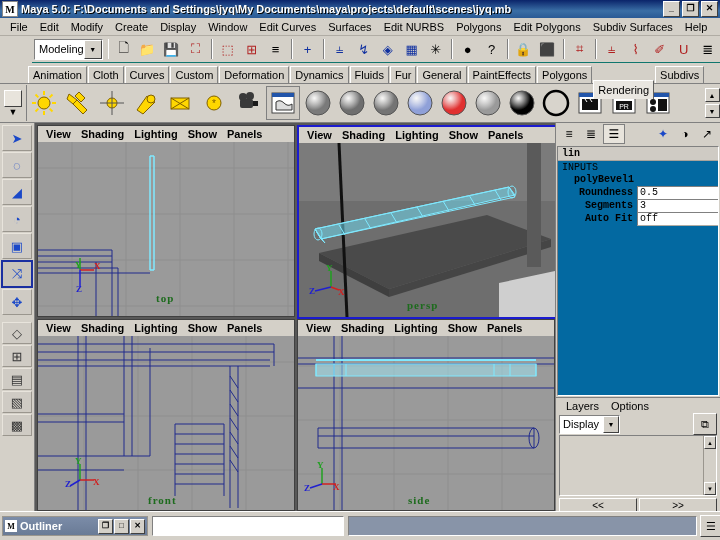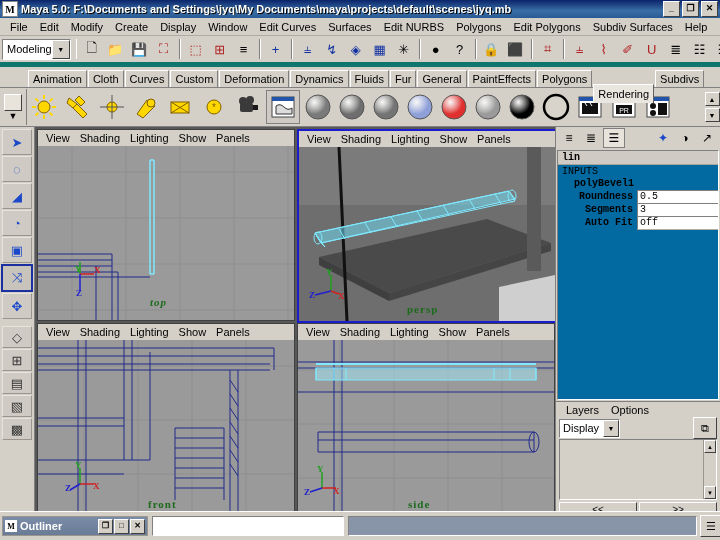--- a/index.html
+++ b/index.html
@@ -19,21 +19,21 @@
           border-right-color:#404040;border-bottom-color:#404040;color:#000;
           font-size:9px;line-height:12px;text-align:center;font-weight:bold;}
 
   
   .menubar{height:17px;background:#d4d0c8;display:flex;align-items:center;
            padding-left:4px;border-bottom:1px solid #b0aca4;}
   .menubar .mi{padding:1px 6px;font-size:11px;white-space:nowrap;}
 
   
   .toolbar{height:26px;background:#d4d0c8;display:flex;align-items:center;padding:0 2px;
-           border-bottom:5px solid #0f766e;}
+           border-bottom:1px solid #0f766e;margin-left:32px;}
   .combo{width:92px;height:19px;background:#fff;border:1px solid #808080;
          border-right-color:#fff;border-bottom-color:#fff;display:flex;align-items:center;
          font-size:11px;padding-left:4px;margin-right:2px;}
   .combo .lbl{flex:1;}
   .combo .arw{width:16px;height:17px;background:#d4d0c8;border:1px solid #fff;
          border-right-color:#404040;border-bottom-color:#404040;
          display:flex;align-items:center;justify-content:center;font-size:7px;}
   .tbtn{width:22px;height:22px;margin:0 1px;display:flex;align-items:center;justify-content:center;
         background:#d4d0c8;position:relative;}
   .sep{width:1px;height:20px;background:#808080;border-right:1px solid #fff;margin:0 3px;}
@@ -72,21 +72,21 @@
   .tool{width:28px;height:24px;margin-bottom:1px;display:flex;align-items:center;justify-content:center;
         background:#cfcbc4;border:1px solid #e8e4dc;border-right-color:#9a968e;border-bottom-color:#9a968e;}
   .tool.sel{border:2px solid #1a2fa0;background:#c8c4bc;}
   .tool.small{height:20px;}
 
   .views{flex:1;position:relative;background:#585858;}
   .vp{position:absolute;background:#999;border:1px solid #404040;overflow:hidden;}
   .vp.active{border:2px solid #1b1bd0;}
   .vpmenu{height:16px;background:#d4d0c8;display:flex;align-items:center;padding-left:3px;
           border-bottom:1px solid #808080;}
-  .vpmenu span{padding:0 5px;font-size:11px;}
+  .vpmenu span{padding:0 5px;font-size:11px;font-weight:bold;}
   .vpbody{position:absolute;left:0;right:0;top:16px;bottom:0;overflow:hidden;}
   .vplabel{position:absolute;font-family:"Liberation Serif",serif;font-weight:bold;
            font-size:11px;color:#1d6b1d;letter-spacing:1px;}
 
   
   .right{position:absolute;right:0;top:0;width:164px;height:393px;background:#d4d0c8;
          display:flex;flex-direction:column;border-left:1px solid #808080;}
   .cbicons{height:22px;display:flex;align-items:center;padding:0 3px;gap:2px;}
   .cbicon{width:20px;height:18px;display:flex;align-items:center;justify-content:center;
           background:#d4d0c8;}
@@ -564,21 +564,21 @@
             </g>
           </svg>
           <svg class="axisgizmo" style="position:absolute;left:26px;top:114px;" width="38" height="38">
             <line x1="16" y1="14" x2="16" y2="2" stroke="#20a020" stroke-width="1.5"></line>
             <line x1="16" y1="14" x2="30" y2="14" stroke="#d02020" stroke-width="1.5"></line>
             <line x1="16" y1="14" x2="16" y2="30" stroke="#2020d0" stroke-width="1.5"></line>
             <text x="11" y="12" font-size="9" fill="#20a020" font-family="Liberation Serif, serif" font-weight="bold">Y</text>
             <text x="30" y="13" font-size="9" fill="#d02020" font-family="Liberation Serif, serif" font-weight="bold">X</text>
             <text x="12" y="36" font-size="9" fill="#2020d0" font-family="Liberation Serif, serif" font-weight="bold">Z</text>
           </svg>
-          <div class="vplabel" style="left:112px;top:150px;font-style:italic;">top</div>
+          <div class="vplabel" style="left:118px;top:150px;">top</div>
         </div>
       </div>
 
       <div class="vp active" id="vp-persp" style="left:262px;top:2px;width:256px;height:190px;">
         <div class="vpmenu">
             <span>View</span>
             <span>Shading</span>
             <span>Lighting</span>
             <span>Show</span>
             <span>Panels</span>

